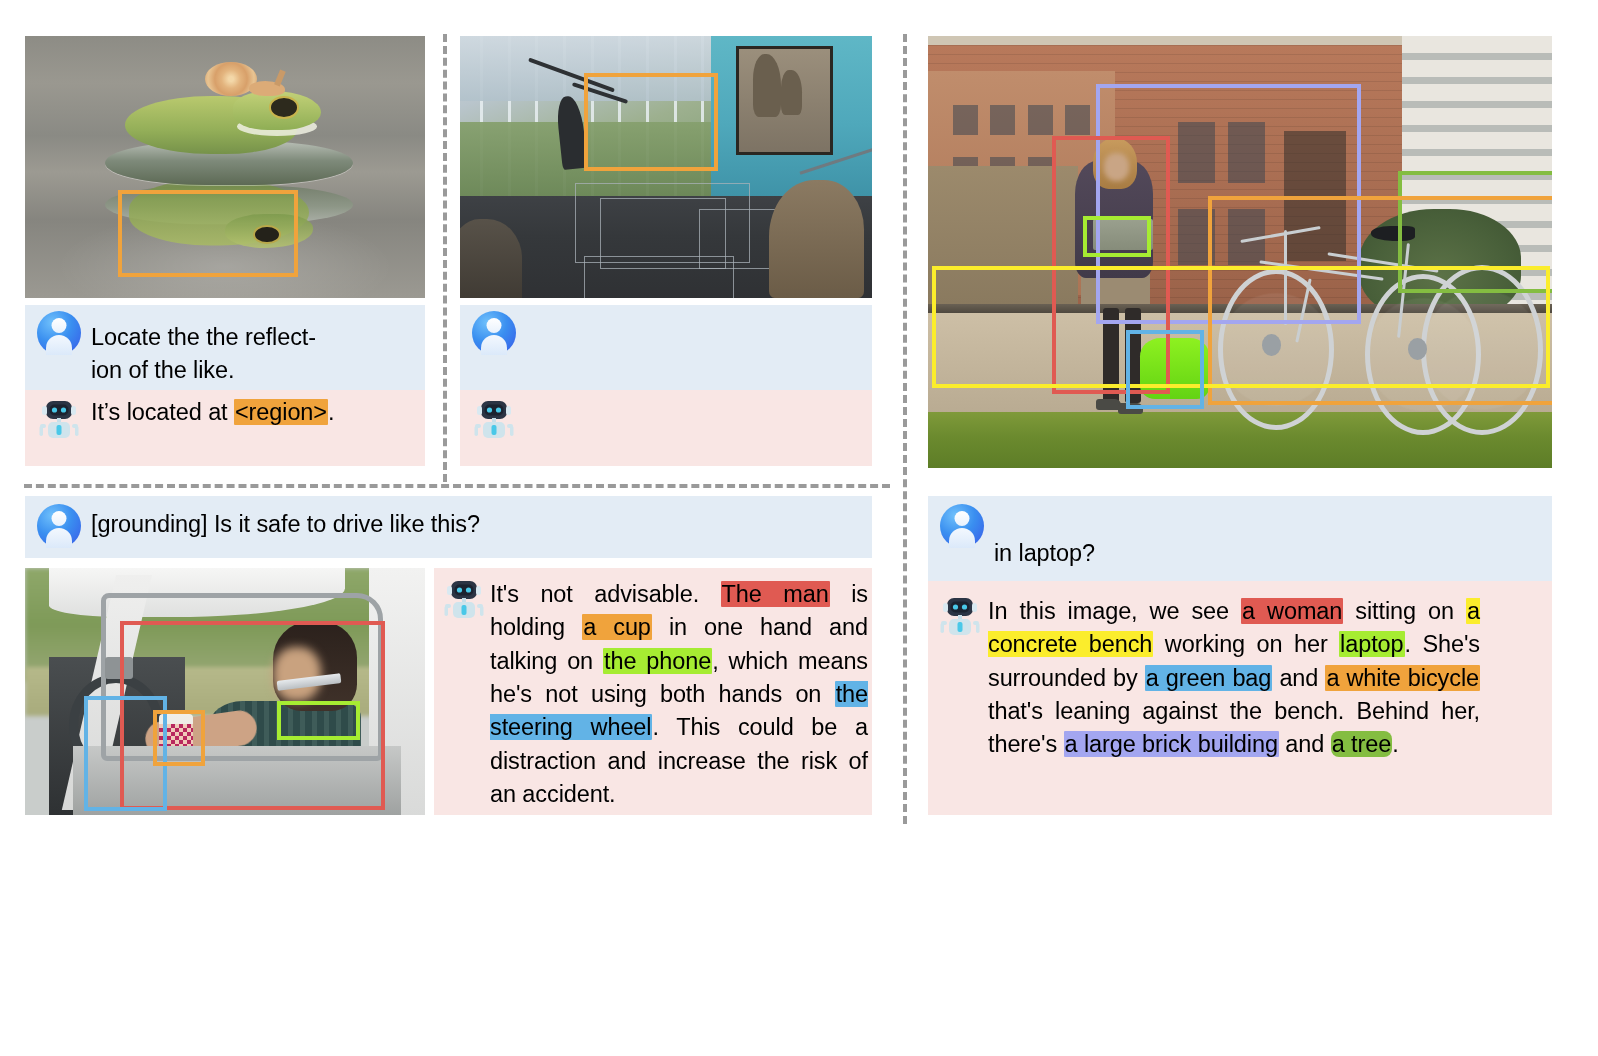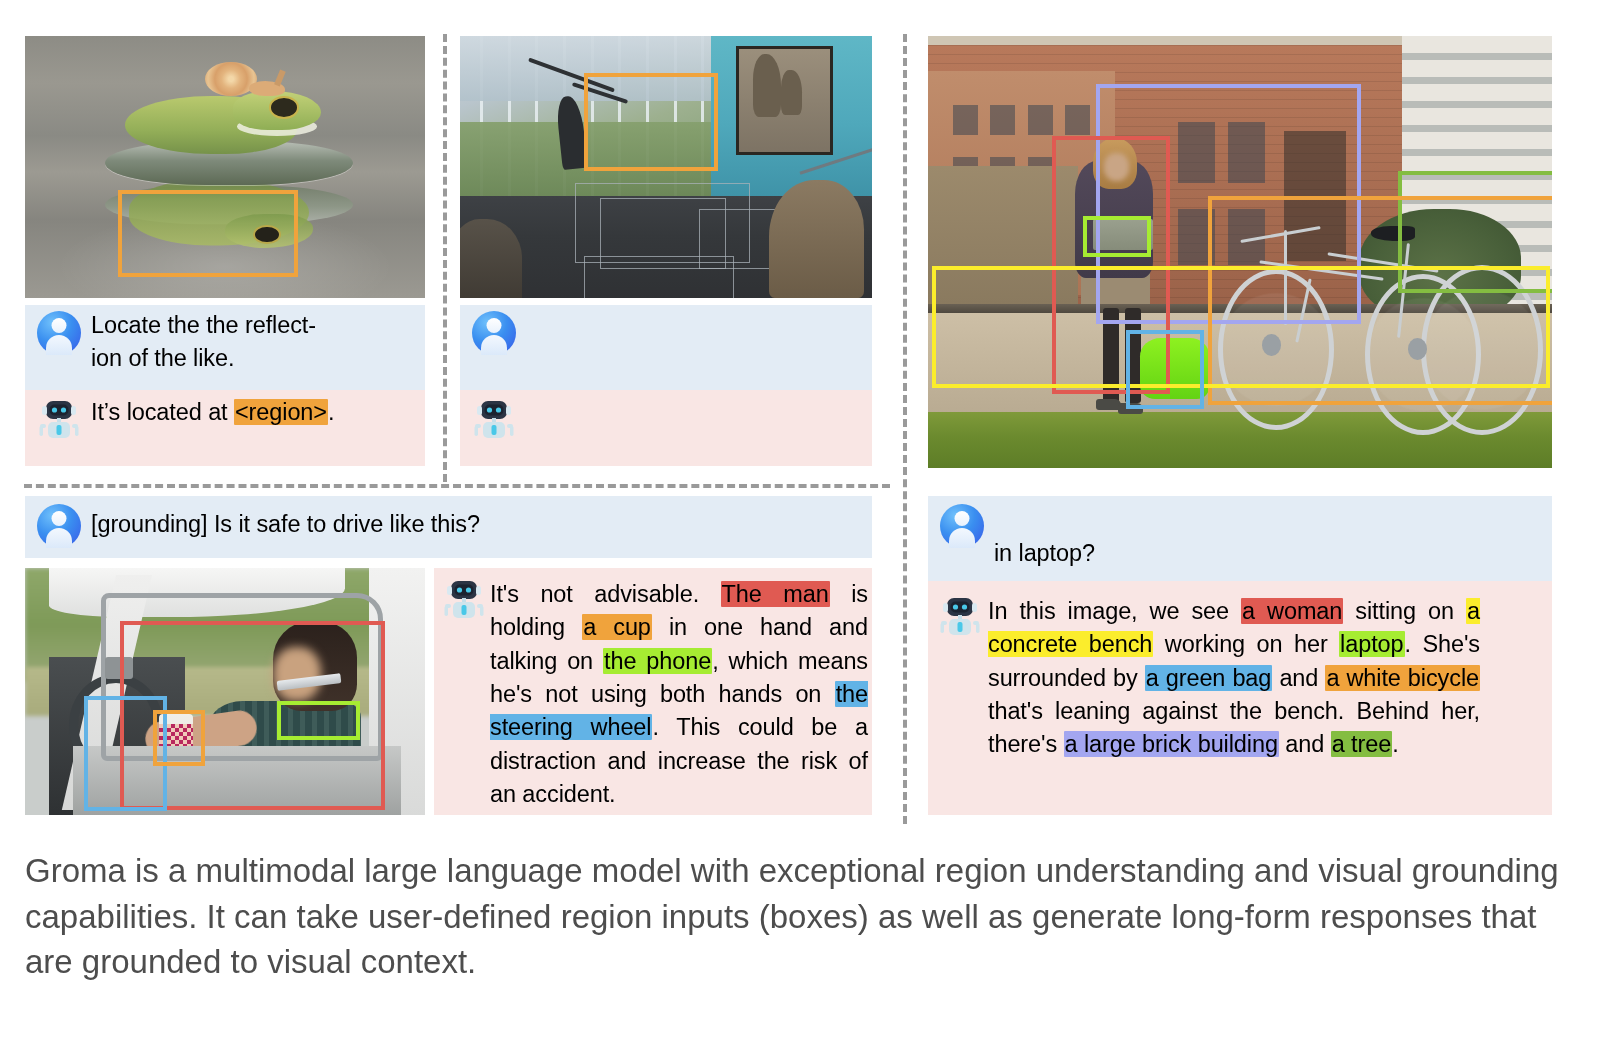--- a/index.html
+++ b/index.html
@@ -14,21 +14,21 @@
   
   .dash-v{position:absolute;border-left:4px dashed #9a9a9a;}
   .dash-h{position:absolute;border-top:4px dashed #9a9a9a;}
 
   
   .bubble{position:absolute;display:flex;align-items:flex-start;box-sizing:border-box;}
   .bubble.user{background:#e3ecf5;}
   .bubble.bot{background:#f9e6e4;}
   .bubble .av{flex:0 0 auto;margin:6px 10px 0 12px;}
   .bubble .txt{
-    font-size:23.5px;line-height:1.42;color:#000;padding-top:4px;
+    font-size:23.5px;line-height:1.42;color:#000;padding-top:16px;
     letter-spacing:-0.1px;
   }
   .bubble.just .txt{text-align:justify;}
 
   
   .avatar-user{width:44px;height:44px;border-radius:50%;
     background:radial-gradient(circle at 34% 26%,#6fc0fb 0%,#3a8ff0 45%,#3856e8 100%);
     position:relative;display:block;}
   .avatar-user::before{content:"";position:absolute;left:50%;top:7px;
     transform:translateX(-50%);width:15px;height:15px;border-radius:50%;
@@ -39,21 +39,21 @@
   .avatar-bot{width:44px;height:46px;display:block;}
 
   
   .hl{padding:0 1px;border-radius:1px;}
   .hl-red{background:#e05a52;}
   .hl-orange{background:#f0a33c;}
   .hl-green{background:#a6ec32;}
   .hl-blue{background:#62b3e6;}
   .hl-yellow{background:#fbed2c;}
   .hl-purple{background:#a3a6f0;}
-  .hl-olive{background:#84bd41;}
+  .hl-olive{background:#84bd41;border-radius:8px;}
 
   
   .photo{position:absolute;overflow:hidden;}
   .photo .inner{position:absolute;inset:0;}
   .bbox{position:absolute;box-sizing:border-box;}
 
   
   .frog-bg{position:absolute;inset:0;
     background:
       radial-gradient(ellipse 60% 30% at 50% 88%, rgba(255,255,255,.18), transparent 70%),
@@ -459,15 +459,14 @@
         <rect x="19.5" y="29" width="5" height="10" rx="2" fill="#49c8e8"></rect>
         <rect x="3" y="28" width="6" height="4" rx="2" fill="#cfe4ec"></rect>
         <rect x="35" y="28" width="6" height="4" rx="2" fill="#cfe4ec"></rect>
         <rect x="2.5" y="30" width="3.5" height="10" rx="1.7" fill="#cfe4ec"></rect>
         <rect x="38" y="30" width="3.5" height="10" rx="1.7" fill="#cfe4ec"></rect>
       </svg>
     </span>
     <span class="txt" style="padding-top:14px;width:492px;"><span>In this image, we see </span><span class="hl hl-red">a woman</span><span> sitting on </span><span class="hl hl-yellow">a concrete bench</span><span> working on her </span><span class="hl hl-green">laptop</span><span>. She's surrounded by </span><span class="hl hl-blue">a green bag</span><span> and </span><span class="hl hl-orange">a white bicycle</span><span> that's leaning against the bench. Behind her, there's </span><span class="hl hl-purple">a large brick building</span><span> and </span><span class="hl hl-olive">a tree</span><span>.</span></span>
   </div>
 
-  <div class="caption" style="left:25px;top:848px;width:1534px;">Groma is a multimodal large language model with exceptional region understanding and visual grounding capabilities. It can take user-defined region inputs (boxes) as well as generate long-form responses that are grounded to visual context.</div>
 
 </div>
 
 </body></html>

